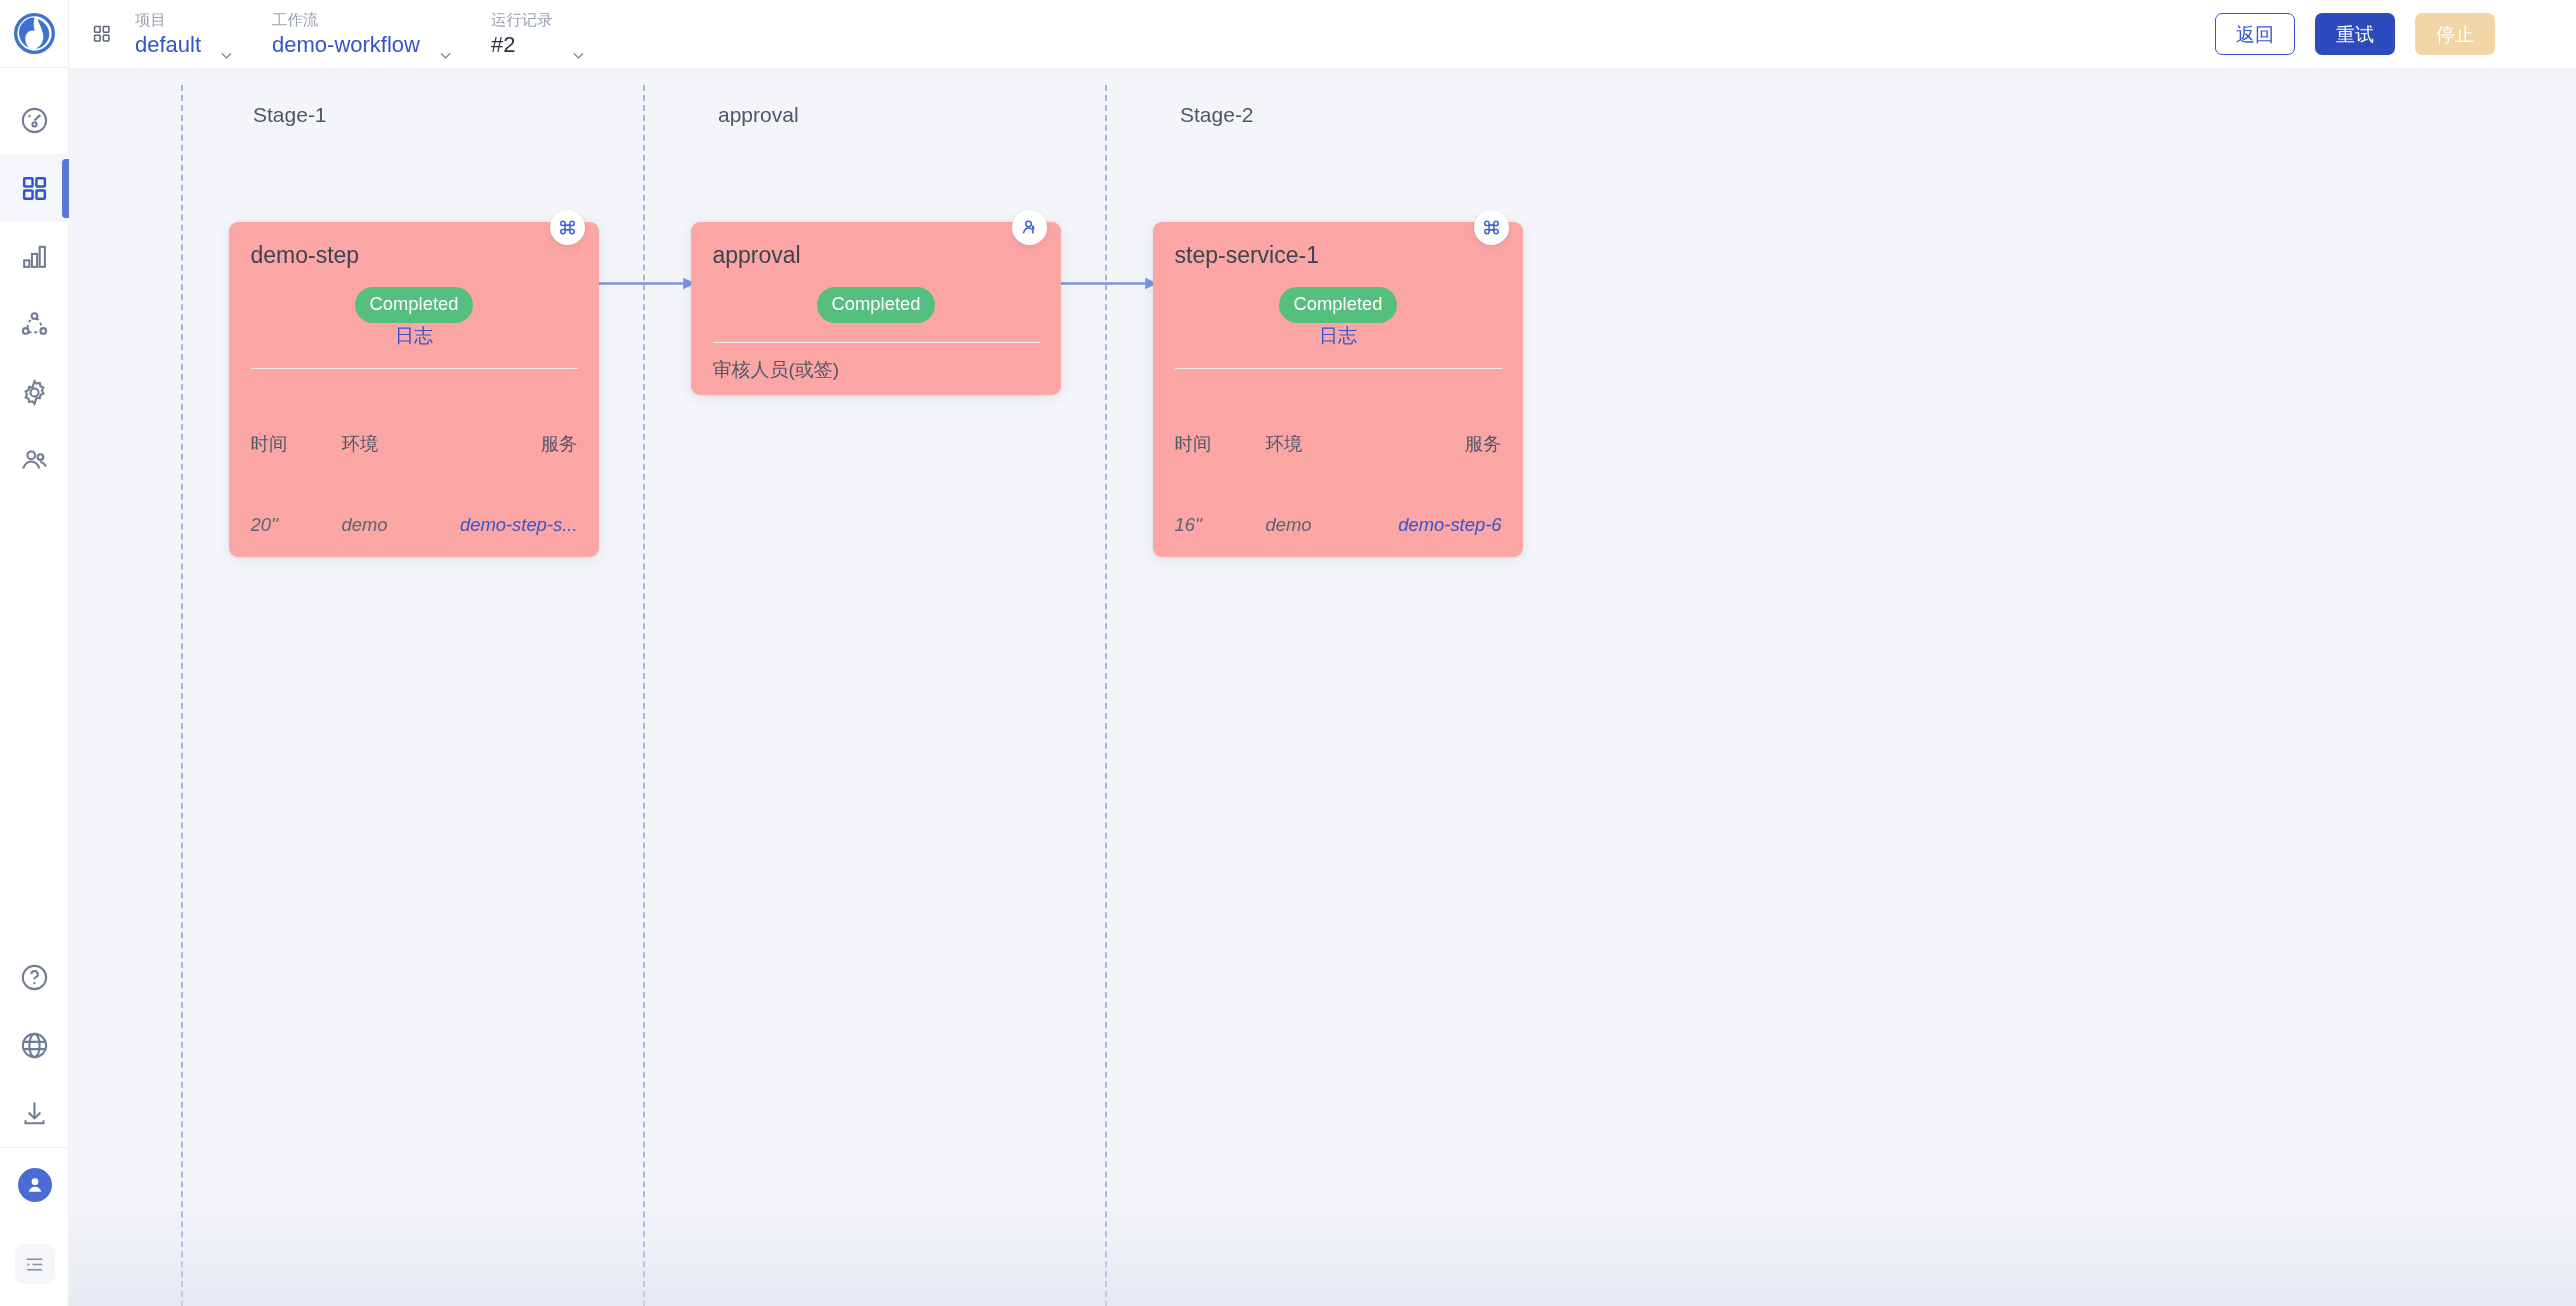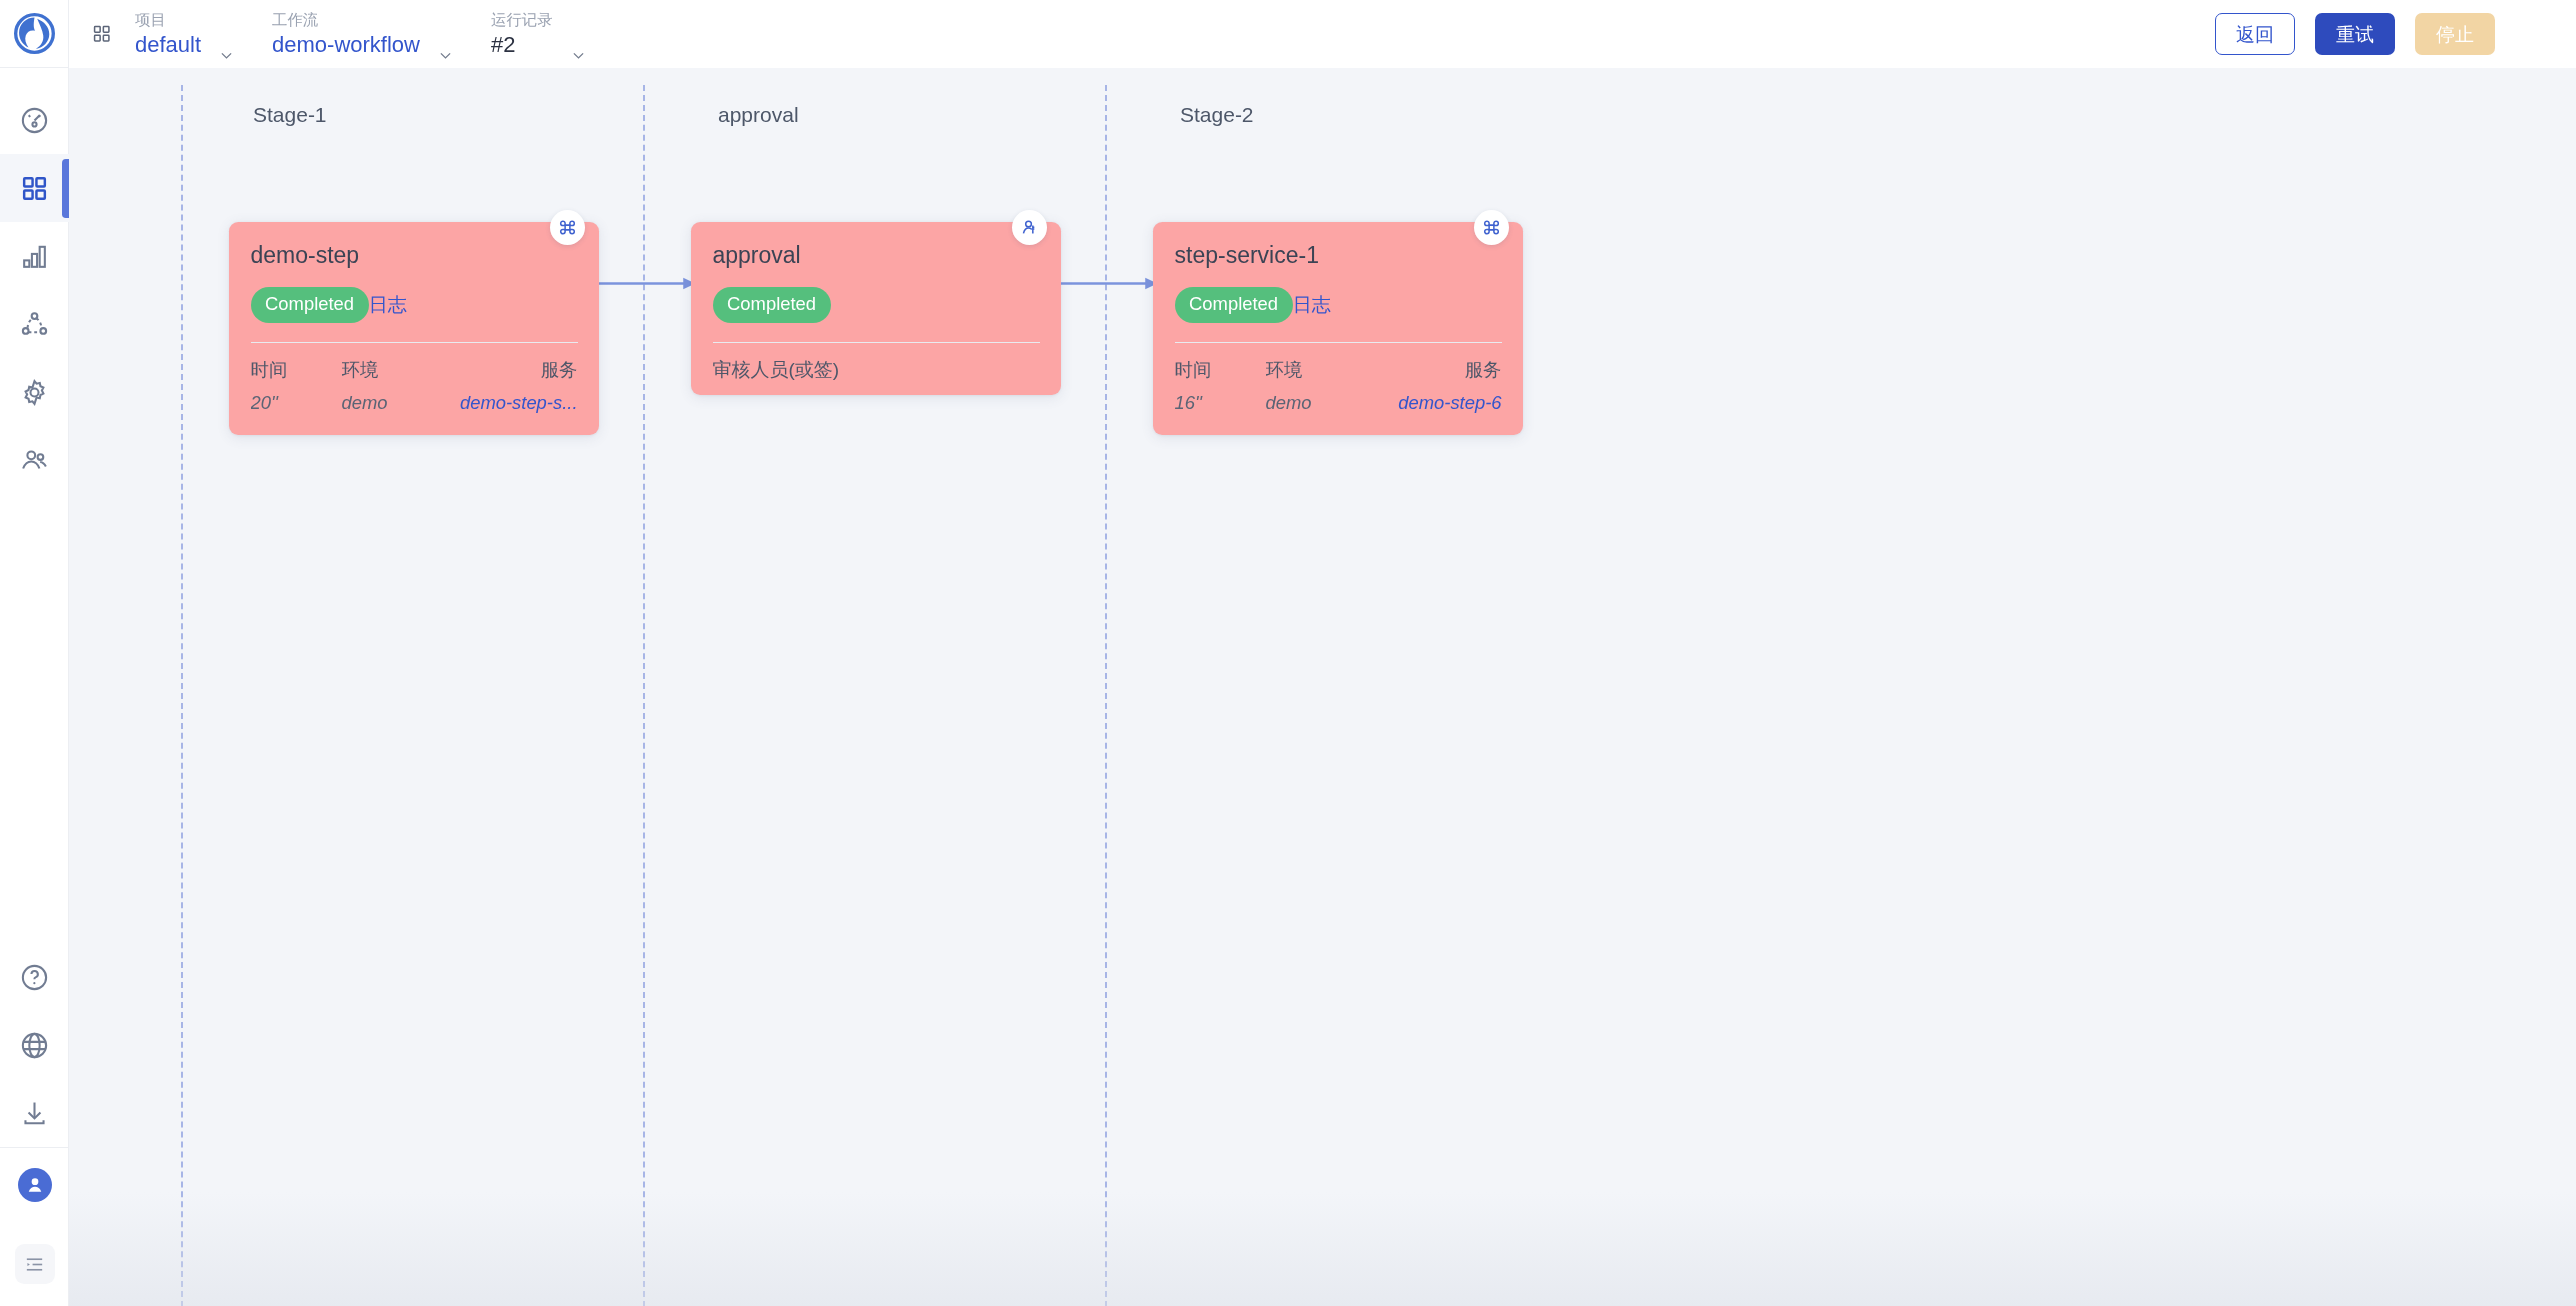--- a/index.html
+++ b/index.html
@@ -160,22 +160,23 @@
     display: flex; align-items: center; justify-content: center;
     cursor: pointer;
   }
   .node-badge svg { width: 19px; height: 19px; color: #3f62cf; }
 
   .node-title {
     font-size: 23px; color: #3b4354; font-weight: 400;
     line-height: 1.2; margin-bottom: 17px; white-space: nowrap;
   }
   .node-statusrow {
-    display: flex; align-items: center; 
+    display: flex; align-items: center; justify-content: space-between;
     margin-bottom: 18.4px;
+    flex-direction: column;
   }
   .pill {
     display: inline-block;
     background: #55bf7d; color: #ffffff;
     font-size: 18.4px; line-height: 1;
     padding: 8.4px 14.6px 10px 14.6px;
     border-radius: 767px;
     white-space: nowrap;
   }
   .log-link {
@@ -184,21 +185,21 @@
   .node-sep { height: 0.8px; background: #e9ebf0; margin: 0 0 0 0; }
 
   .kv-table { width: 100%; margin-top: 14px; }
   .kv-row { display: flex; }
   .kv-head .kv-cell {
     font-size: 18.4px; color: #4e5769; padding-bottom: 10.7px; white-space: nowrap;
   }
   .kv-body .kv-cell {
     font-size: 18.4px; color: #5b6475; padding-bottom: 21px; white-space: nowrap; font-style: italic;
   }
-  .kv-cell { overflow: hidden; text-overflow: ellipsis; }
+  .kv-cell { overflow: hidden; text-overflow: ellipsis; margin-top: 48px; }
   .kv-cell.link { color: #3355cc; cursor: pointer; }
   .col-time { width: 91px; flex: 0 0 91px; }
   .col-env  { width: 92px; flex: 0 0 92px; }
   .col-svc  { flex: 1 1 auto; text-align: right; }
 
   .approver-label {
     font-size: 19px; color: #4e5769; margin-top: 14px; margin-bottom: 12.3px;
     white-space: nowrap;
   }
   .approver-row { display: flex; align-items: flex-end; padding-bottom: 17px; }

